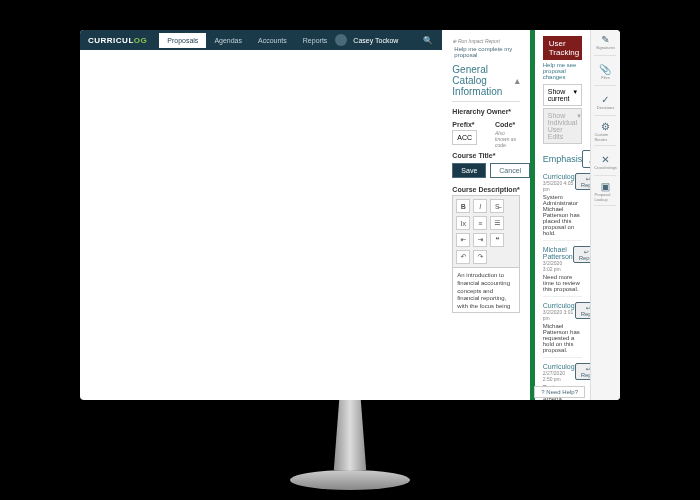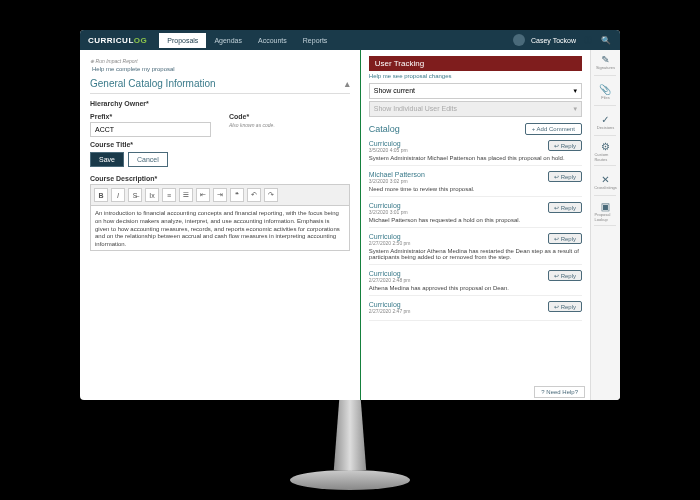--- a/index.html
+++ b/index.html
@@ -1,28 +1,28 @@
 <!DOCTYPE html>
 <html><head>
 <meta charset="utf-8">
 <style>
 *{margin:0;padding:0;box-sizing:border-box;font-family:Arial,sans-serif}
 body{background:#000;width:700px;height:500px;position:relative;overflow:hidden}
-.monitor{position:absolute;top:30px;left:80px;width:540px;height:370px;background:#fff;border-radius:4px;overflow:hidden;font-size:7px;display:flex;flex-direction:column}
+.monitor{position:absolute;top:30px;left:80px;width:540px;height:370px;background:#fff;border-radius:4px;overflow:hidden;font-size:7px;display:flex;flex-direction:row}
 .topnav{background:#1a3a4a;height:20px;display:flex;align-items:center;padding:0 8px;color:#fff}
 .logo{font-weight:bold;font-size:8px;letter-spacing:0.5px}
 .logo .og{color:#8bc34a}
 .navtabs{display:flex;margin-left:12px;gap:0}
 .navtab{padding:4px 8px;color:#c0d0d8;cursor:pointer}
 .navtab.active{background:#fff;color:#1a3a4a}
 .navright{margin-left:auto;display:flex;align-items:center;gap:6px}
 .avatar{width:12px;height:12px;border-radius:50%;background:#4a6a7a}
 .iconbtn{width:12px;height:12px;border-radius:50%;color:#1a3a4a;display:flex;align-items:center;justify-content:center;font-size:8px;font-weight:bold}
 .content{display:flex;flex:1;overflow:hidden}
-.left{width:52%;padding:8px 10px;overflow:hidden;border-right:1px solid #15803d}
+.left{width:52%;padding:8px 10px;overflow:hidden;border-right:5px solid #15803d}
 .right{width:48%;display:flex;overflow:hidden}
 .rightmain{flex:1;padding:6px 8px;overflow:hidden}
 .sidebar{width:30px;background:#f5f5f5;border-left:1px solid #ddd;display:flex;flex-direction:column;align-items:center;padding-top:4px;gap:8px}
 .sideicon{width:22px;height:22px;display:flex;flex-direction:column;align-items:center;justify-content:center;color:#4a6a7a;font-size:10px;border-bottom:1px solid #e0e0e0;padding-bottom:6px}
 .sideicon .lbl{font-size:4px;color:#888}
 .helplink{font-size:6px;color:#4a6a7a;padding:2px}
 .sectitle{color:#3a7a8a;font-size:10px;padding:4px 0;border-bottom:1px solid #ddd;margin-bottom:6px;display:flex;justify-content:space-between;align-items:center}
 .caret{color:#888}
 .fieldlbl{font-size:7px;font-weight:bold;color:#333;margin:4px 0 2px}
 .input{width:100%;border:1px solid #ccc;padding:3px 4px;font-size:7px;background:#fff}
@@ -124,21 +124,21 @@
         <div class="trackhelp">Help me see proposal changes</div>
         <div class="dropdown">
             <span>Show current</span>
             <span>▾</span>
           </div>
         <div class="dropdown disabled">
             <span>Show Individual User Edits</span>
             <span>▾</span>
           </div>
         <div class="commhdr">
-          <span>Catalog</span>
+          <span>Emphasis</span>
           <button class="addbtn">+ Add Comment</button>
         </div>
         <div id="comments-list">
             <div class="comment">
               <div class="cuser">
                 <div>
                   <div>Curriculog</div>
                   <div class="cdate">3/5/2020 4:05 pm</div>
                 </div>
                 <button class="replybtn">↩ Reply</button>

